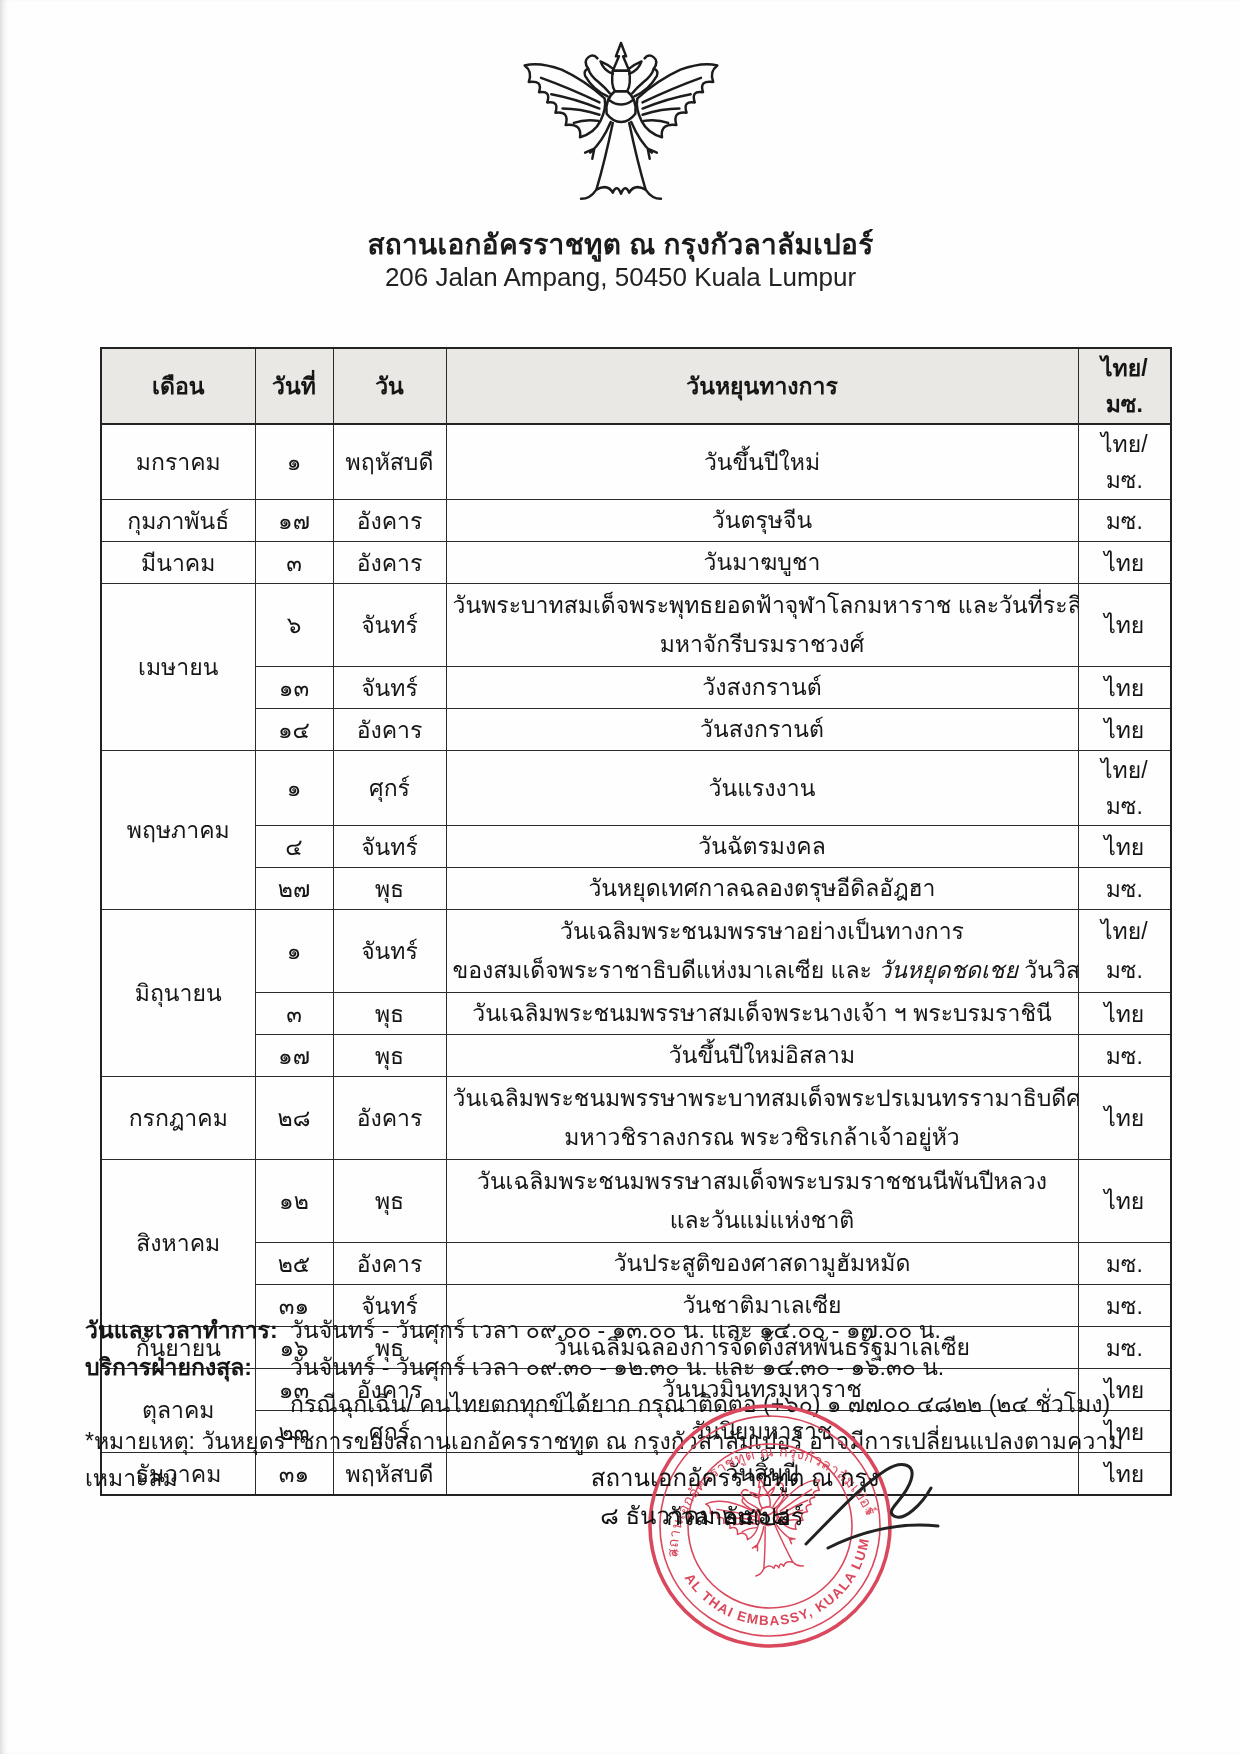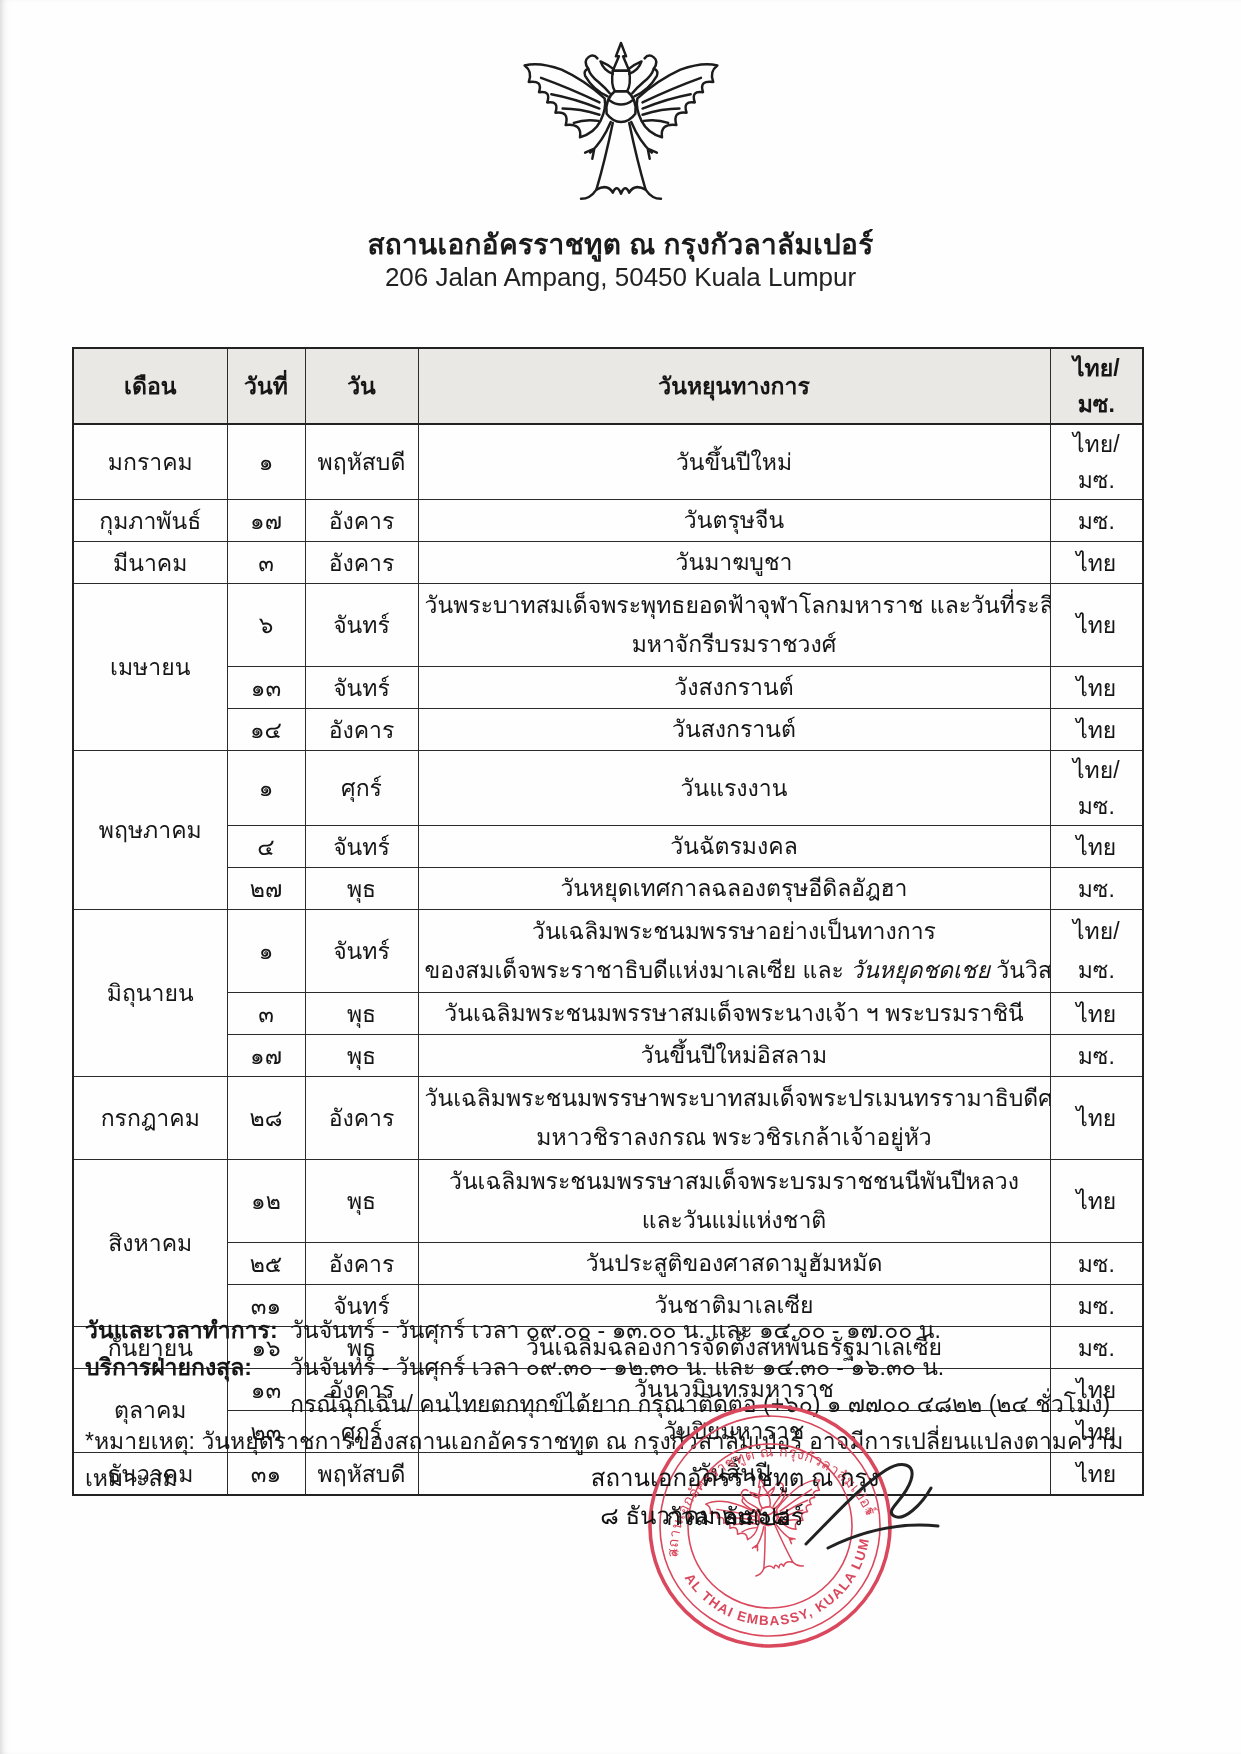--- a/index.html
+++ b/index.html
@@ -9,21 +9,21 @@
     font-family:"Liberation Sans","DejaVu Sans",sans-serif;
     box-shadow:inset 6px 0 8px -6px rgba(0,0,0,.25);
   }
   .center-abs{position:absolute;left:0;width:100%;text-align:center;}
   .emblem{position:absolute;left:498px;top:36px;color:#1c1c1c;}
   .embassy-name{top:222px;font-size:28px;font-weight:bold;letter-spacing:.3px;}
   .address{top:262px;font-size:26px;font-weight:400;color:#222;}
   .doc-title{top:302px;font-size:26px;font-weight:bold;}
 
   table.holidays{
-    position:absolute;left:72px;top:347px;width:1070px;
+    position:absolute;left:100px;top:347px;width:1070px;
     border-collapse:collapse;table-layout:fixed;
     font-size:23px;color:#161616;
   }
   table.holidays th,table.holidays td{
     border:1.5px solid #2b2b2b;text-align:center;vertical-align:middle;
     padding:1px 6px;overflow:hidden;
   }
   table.holidays{border:2.5px solid #222;}
   table.holidays th{
     height:41px;background:#e9e8e5;font-weight:bold;font-size:23px;

